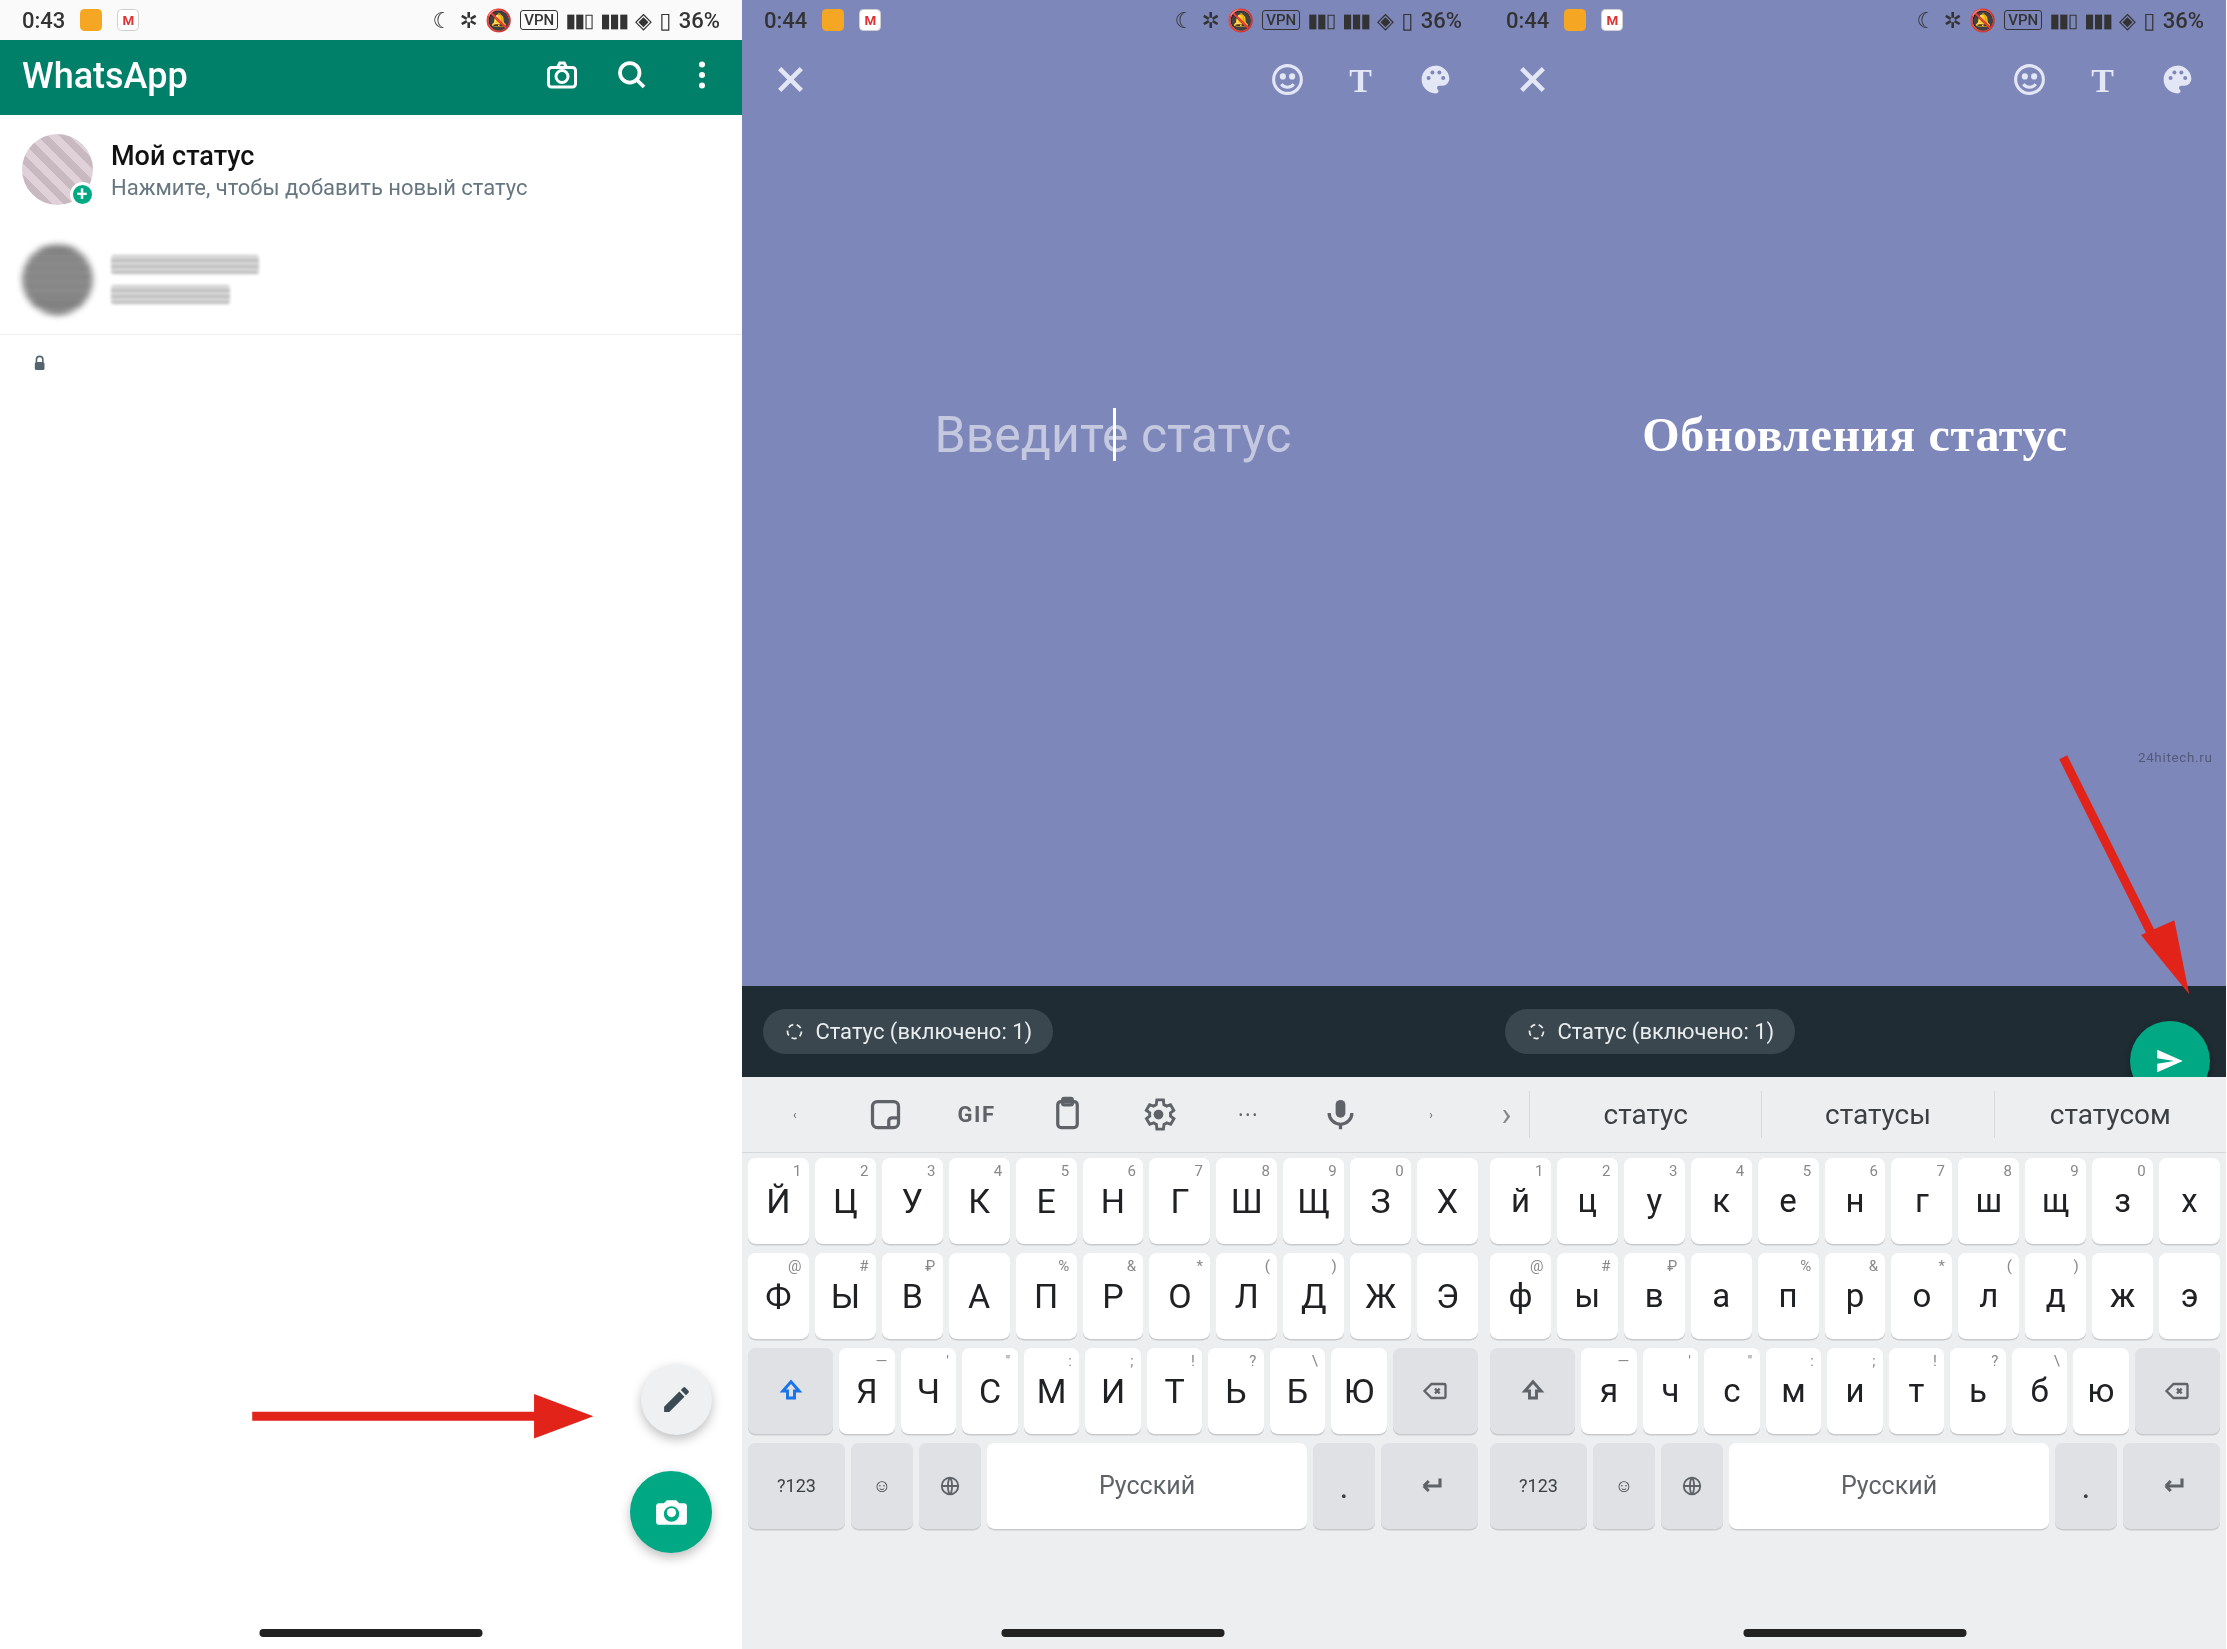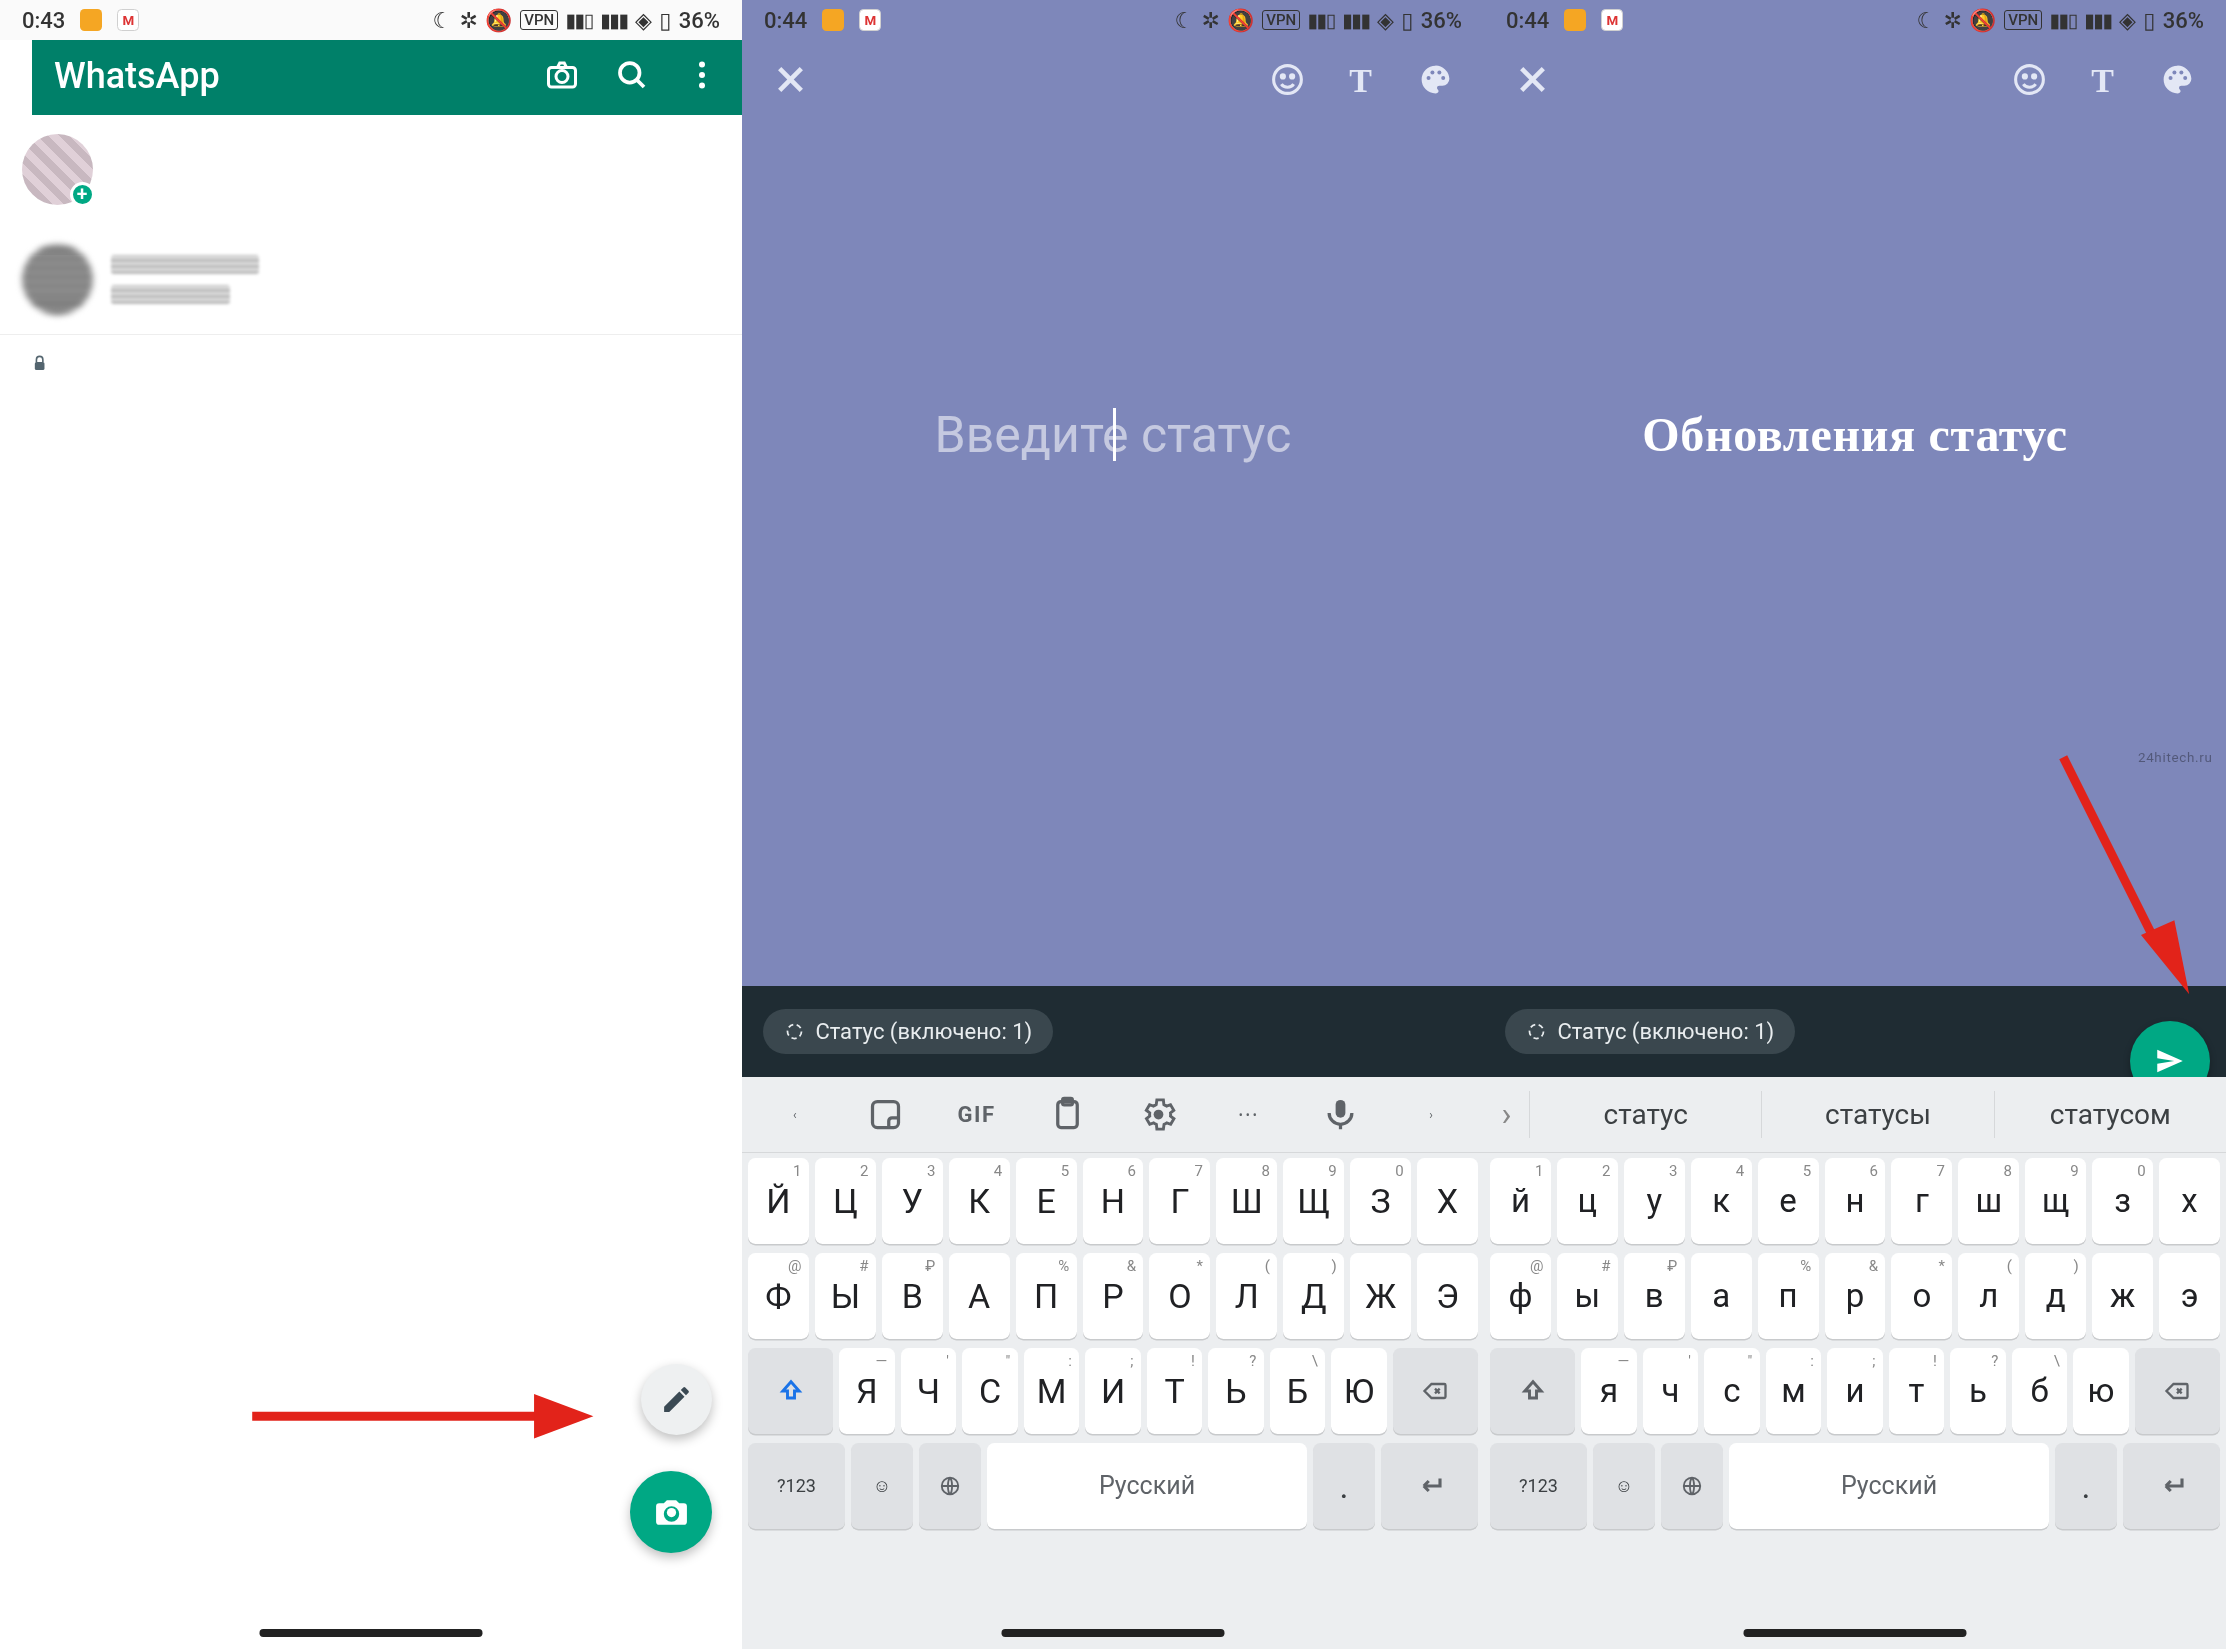--- a/index.html
+++ b/index.html
@@ -36,21 +36,20 @@
   .icon-box { width: 22px; height: 22px; border-radius: 4.5px; }
   .env { background: #f5a623; }
   .gm  { background: #fff; border: 0.7px solid #d0d0d0; color:#d33; font-size:13.4px; display:flex;align-items:center;justify-content:center;font-weight:700;}
   .sig { font-size: 19.3px; letter-spacing: -1.5px; }
 
   
   .wa-header {
     background: #008069;
     color: #fff;
     padding: 15px 22px 0 22px;
-    margin-left: 32px;
   }
   .wa-title-row {
     display: flex;
     align-items: center;
     justify-content: space-between;
     padding-bottom: 18px;
   }
   .wa-title { font-size: 36px; font-weight: 500; }
   .wa-actions { display: flex; gap: 34px; align-items: center; }
   .wa-actions svg { width: 36px; height: 36px; }
@@ -287,20 +286,24 @@
               <circle cx="12" cy="19" r="2"></circle>
             </svg>
         </span>
       </div>
     </div>
   </div>
 
   <div class="status-row">
     <div class="avatar">
       <div class="avatar-badge">+</div>
+    </div>
+    <div class="status-text">
+      <div class="st-title">Мой статус</div>
+      <div class="st-sub">Нажмите, чтобы добавить новый статус</div>
     </div>
   </div>
 
 
   <div class="status-row">
     <div class="avatar pix-avatar"></div>
     <div class="status-text">
       <div class="pix-text"></div>
       <div class="pix-text" style="width:119px;margin-top:7.4px;"></div>
     </div>

